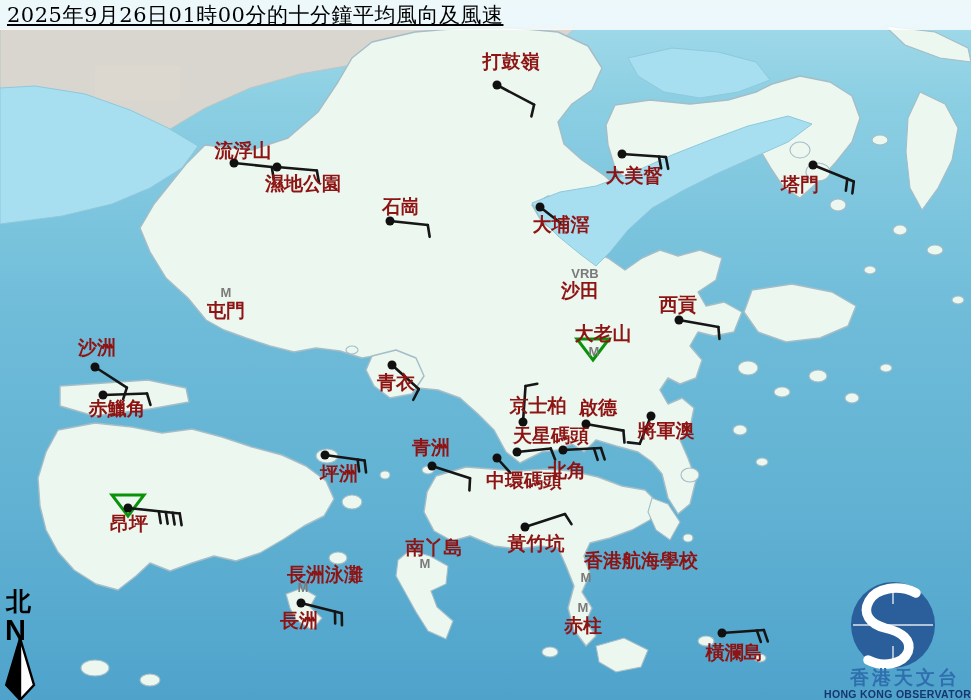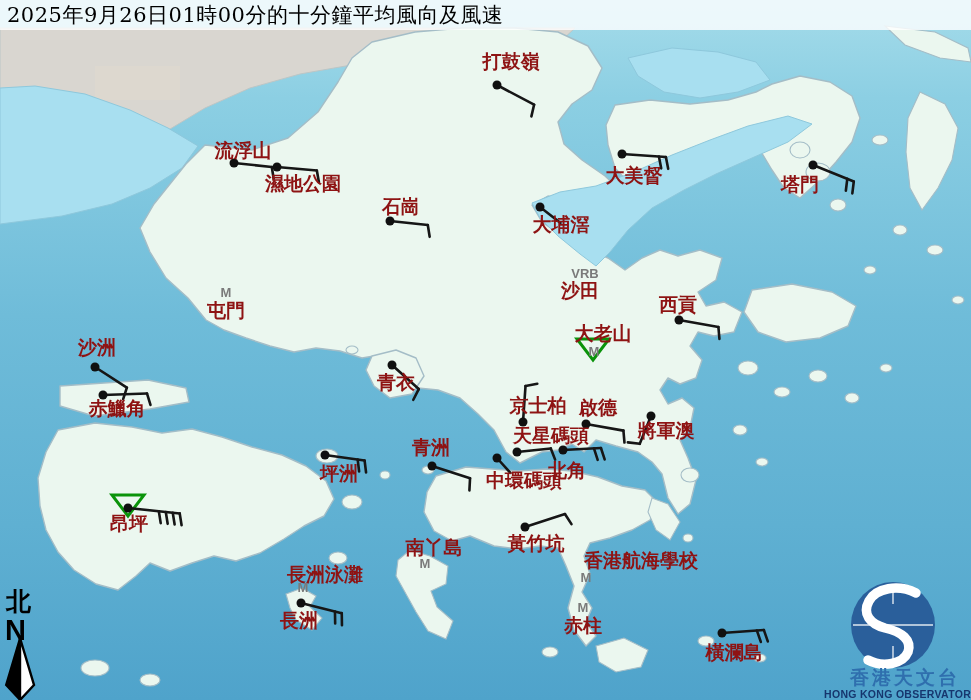--- a/index.html
+++ b/index.html
@@ -3,21 +3,21 @@
 <meta charset="utf-8">
 <style>
   html,body{margin:0;padding:0;background:#223;}
   .stage{position:relative;width:971px;height:700px;overflow:hidden;
          font-family:"DejaVu Serif","Liberation Serif",serif;}
   .stage svg{position:absolute;left:0;top:0;}
   .title-bar{position:absolute;left:0;top:0;width:971px;height:30px;
              background:rgba(255,255,255,0.80);z-index:5;
              display:flex;align-items:center;}
   .title-bar span{font:500 21px "DejaVu Serif","Liberation Serif",serif;
-                  color:#000;padding-left:7px;letter-spacing:0.5px;white-space:nowrap;}
+                  color:#000;padding-left:7px;letter-spacing:0.5px;white-space:nowrap;text-decoration:underline;}
   
   .land{fill:#ebf7ef;stroke:#a4bdc7;stroke-width:1.4;stroke-linejoin:round;}
   .isle{fill:#ebf7ef;stroke:#a4bdc7;stroke-width:1.1;}
   .urban{fill:#d9d6d0;stroke:#bcc6c6;stroke-width:1;}
   .wshallow{fill:#a8dff0;stroke:#8ec8dc;stroke-width:1;}
   
   .st-label{font:600 19px "DejaVu Serif","Liberation Serif",serif;fill:#8e1313;}
   .st-marker{font:bold 13px "Liberation Sans",sans-serif;fill:#7a7a7a;}
   .barb{stroke:#161616;stroke-width:2.6;stroke-linecap:round;}
   .dot{fill:#101010;}

